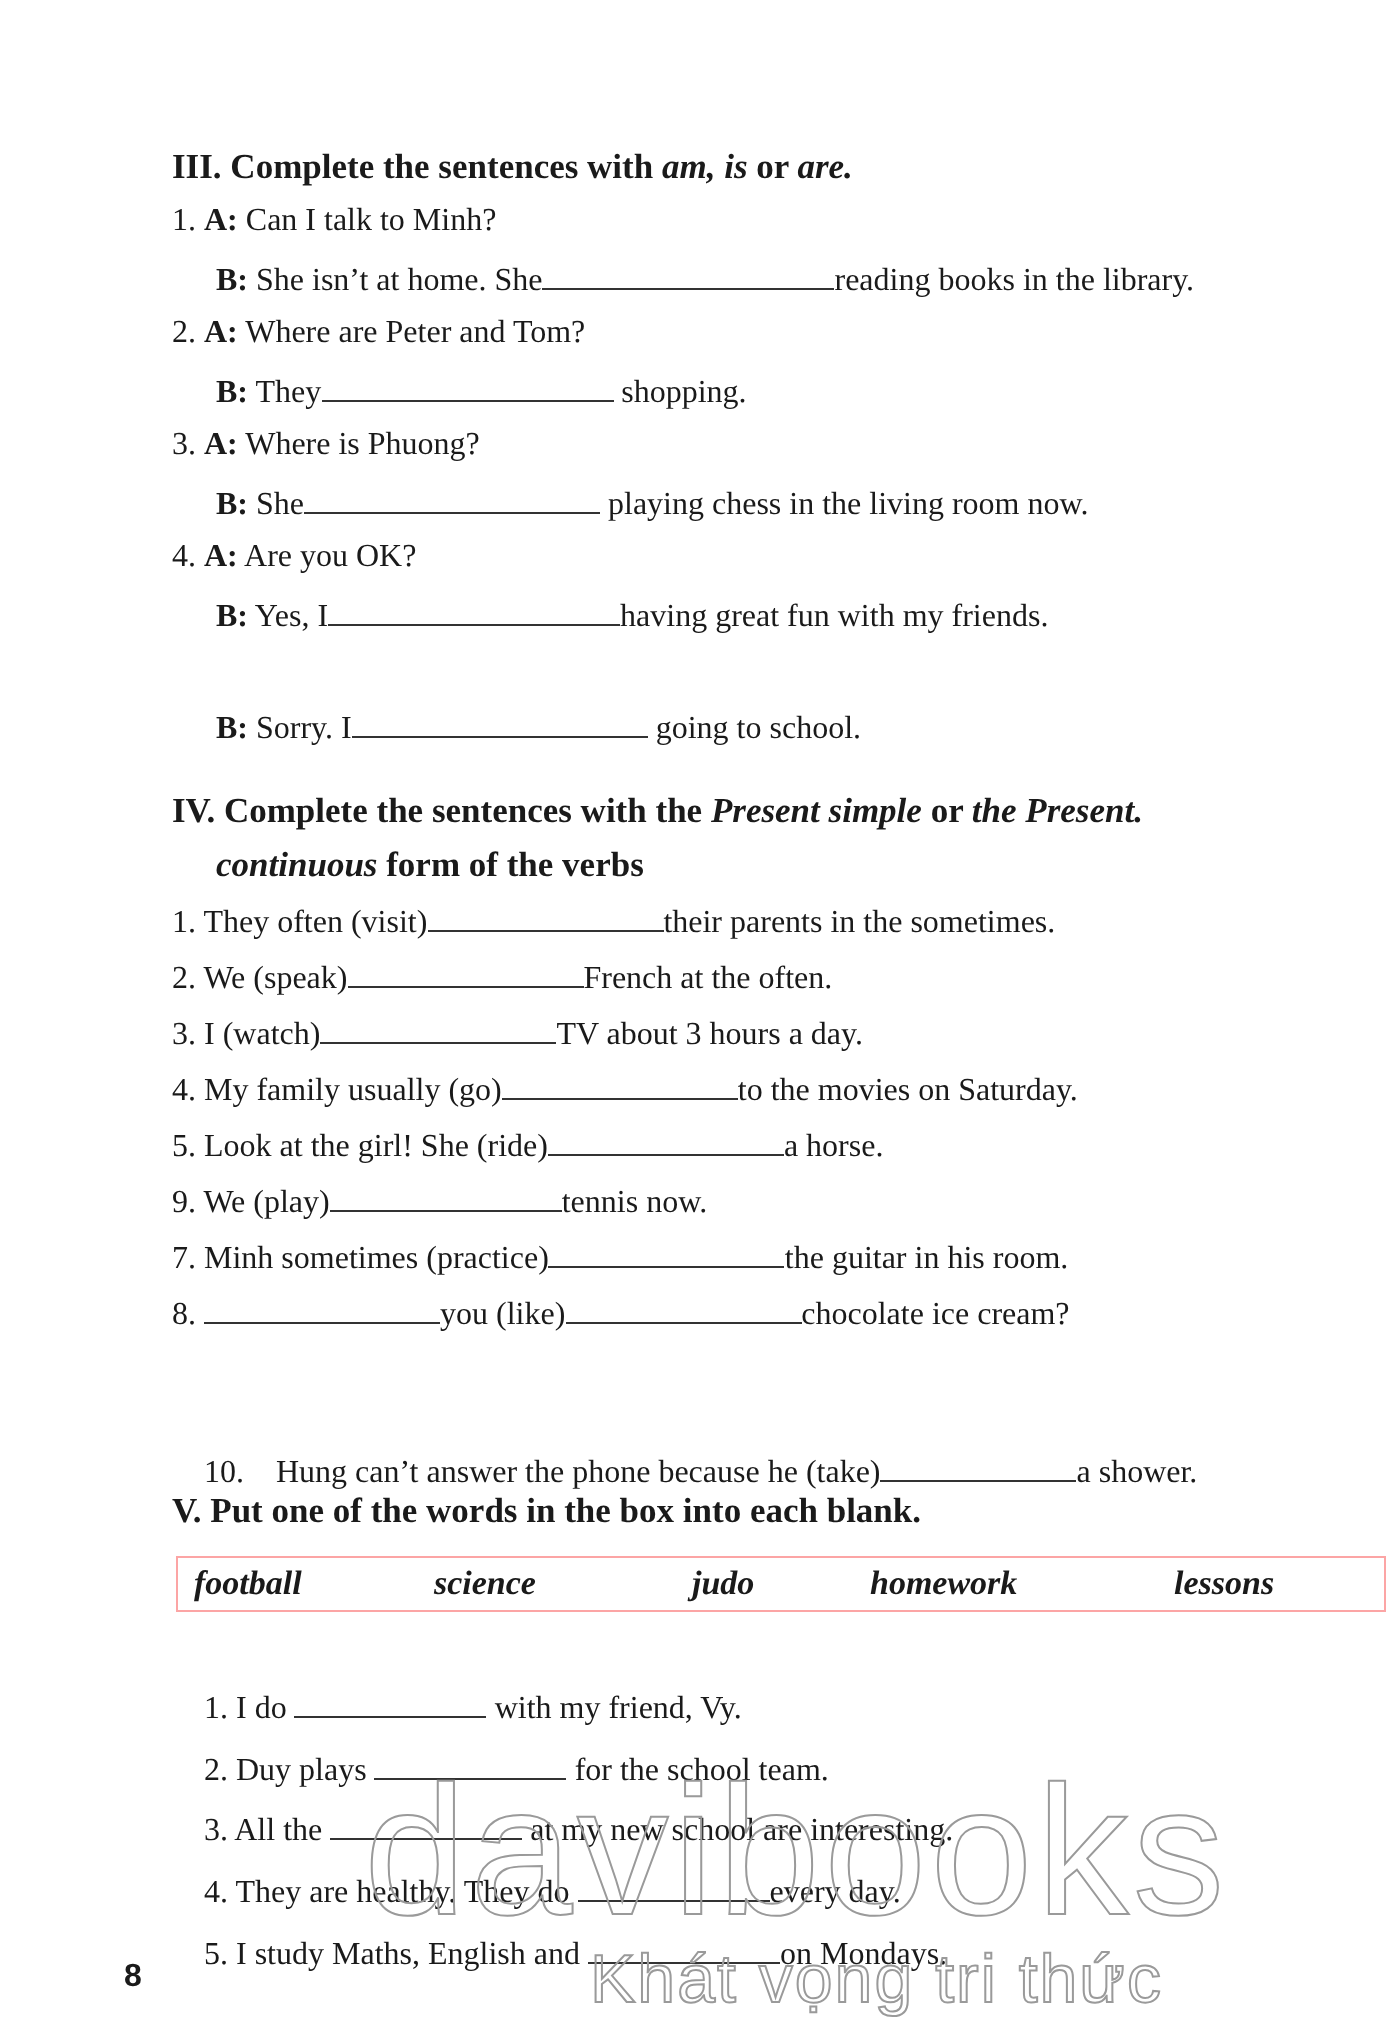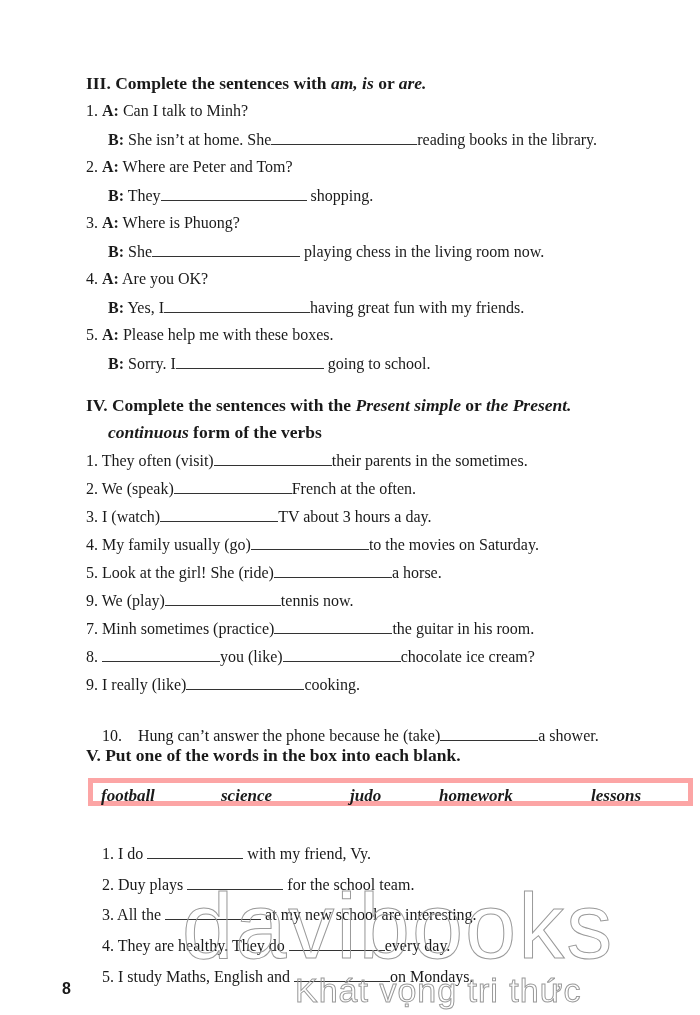--- a/index.html
+++ b/index.html
@@ -8,21 +8,21 @@
       font-family: "Liberation Serif", "DejaVu Serif", serif; color: #1a1a1a;
     }
     .page { position: absolute; left: 0; top: 0; width: 588px; height: 1015px; margin-left: 32px; }
     .line { position: absolute; left: 0; white-space: nowrap; font-size: 16px; line-height: 22px; }
     .h { font-weight: bold; font-size: 17.5px; }
     .h i { font-weight: bold; font-style: italic; }
     .b { font-weight: bold; }
     .blank { display: inline-block; border-bottom: 1px solid #333; height: 16px; vertical-align: baseline; }
     .wordbox {
       position: absolute; left: 56px; top: 778px; width: 605px; height: 28px;
-      border: 5px solid #fca5a5; box-sizing: border-box;
+      border: 1px solid #fca5a5; box-sizing: border-box;
     }
     .wordbox span {
       position: absolute; top: 3px; font-style: italic; font-weight: bold; font-size: 17px;
     }
     .pagenum {
       position: absolute; left: 30px; top: 980px; font-family: "Liberation Sans", sans-serif;
       font-weight: bold; font-size: 16px;
     }
     .wm1 {
       position: absolute; left: 150px; top: 880px; font-family: "Liberation Sans", sans-serif;
@@ -65,23 +65,20 @@
     <span class="b">B:</span><span> She</span><span class="blank" style="width:148px;"></span><span> playing chess in the living room now.</span>
   </div>
 
   <div class="line" style="left:54px; top:268px;">
     <span>4.</span> <span class="b">A:</span><span> Are you OK?</span>
   </div>
   <div class="line" style="left:76px; top:296px;">
     <span class="b">B:</span><span> Yes, I</span><span class="blank" style="width:146px;"></span><span>having great fun with my friends.</span>
   </div>
 
-  <div class="line" style="left:54px; top:324px;">
-    <span>5.</span> <span class="b">A:</span><span> Please help me with these boxes.</span>
-  </div>
   <div class="line" style="left:76px; top:352px;">
     <span class="b">B:</span><span> Sorry. I</span><span class="blank" style="width:148px;"></span><span> going to school.</span>
   </div>
 
   <div class="line h" style="left:54px; top:394px;">
     <span>IV. Complete the sentences with the </span><i>Present simple</i><span> or </span><i>the Present.</i>
   </div>
   <div class="line h" style="left:76px; top:421px;">
     <i>continuous</i><span> form of the verbs</span>
   </div>
@@ -102,23 +99,20 @@
     <span>5. Look at the girl! She (ride)</span><span class="blank" style="width:118px;"></span><span>a horse.</span>
   </div>
   <div class="line" style="left:54px; top:589px;">
     <span>9. We (play)</span><span class="blank" style="width:116px;"></span><span>tennis now.</span>
   </div>
   <div class="line" style="left:54px; top:617px;">
     <span>7. Minh sometimes (practice)</span><span class="blank" style="width:118px;"></span><span>the guitar in his room.</span>
   </div>
   <div class="line" style="left:54px; top:645px;">
     <span>8. </span><span class="blank" style="width:118px;"></span><span>you (like)</span><span class="blank" style="width:118px;"></span><span>chocolate ice cream?</span>
-  </div>
-  <div class="line" style="left:54px; top:673px;">
-    <span>9. I really (like)</span><span class="blank" style="width:118px;"></span><span>cooking.</span>
   </div>
   <div class="line" style="left:54px; top:702px; white-space:pre;">
     <span>10.    Hung can’t answer the phone because he (take)</span><span class="blank" style="width:98px;"></span><span>a shower.</span>
   </div>
 
   <div class="line h" style="left:54px; top:744px;">V. Put one of the words in the box into each blank.</div>
 
   <div class="wordbox">
     <span style="left:8px;">football</span>
     <span style="left:128px;">science</span>

